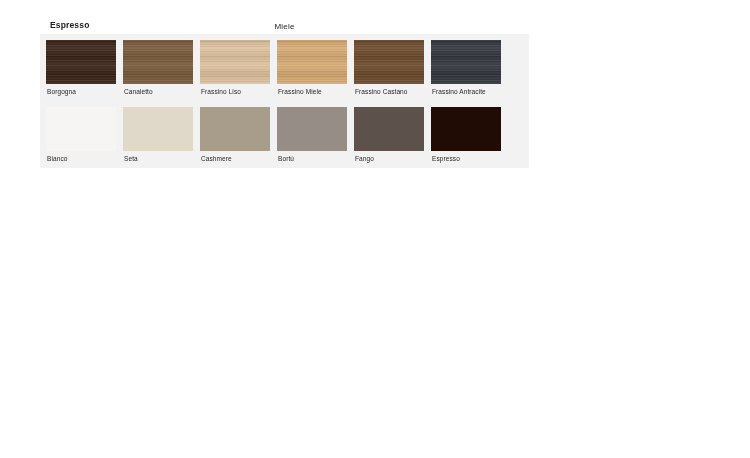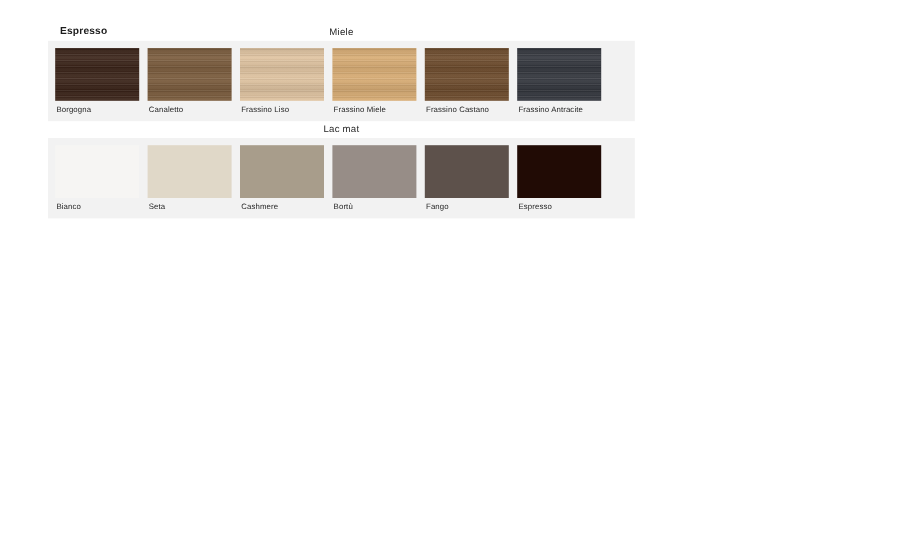--- a/index.html
+++ b/index.html
@@ -173,24 +173,20 @@
           <div class="swatch-chip grain" style="background-color: rgb(51, 54, 61);"></div>
           <div class="swatch-label">Frassino Antracite</div>
         </div>
 
       </div>
     </div>
   </div>
 
   <div class="section" id="section-lac">
 
-    <div class="section-header">
-      <div class="section-side-title"></div>
-      <div class="section-title">Lac mat</div>
-    </div>
 
     <div class="panel" style="background: rgb(242, 242, 242);">
       <div class="swatch-row">
 
         <div class="swatch-cell">
           <div class="swatch-chip" style="background-color: rgb(246, 245, 243);"></div>
           <div class="swatch-label">Bianco</div>
         </div>
 
         <div class="swatch-cell">

